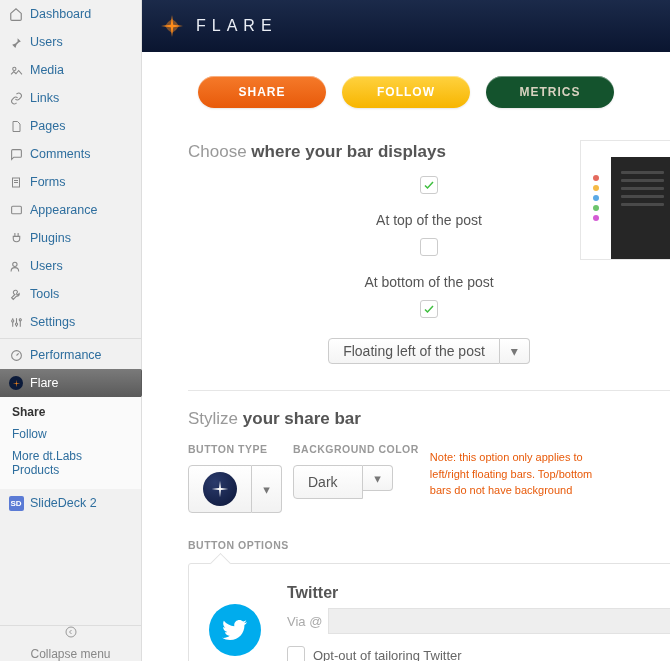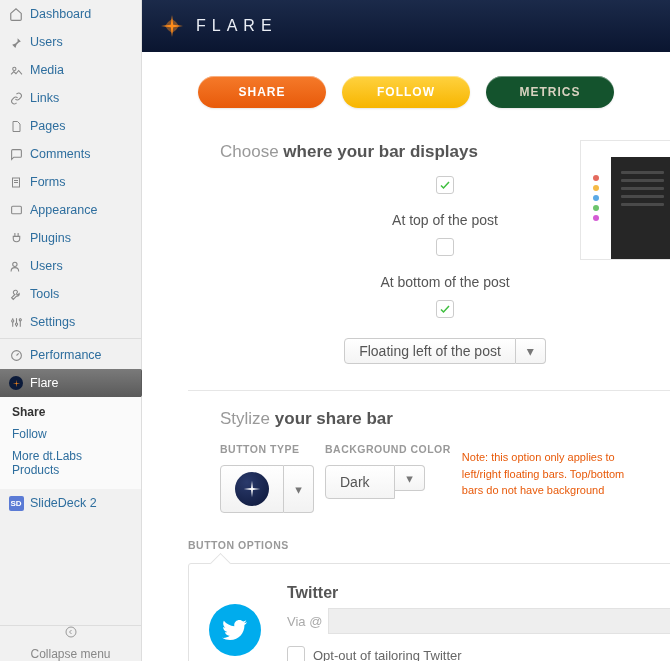--- a/index.html
+++ b/index.html
@@ -25,21 +25,21 @@
 .header { height: 52px; background: linear-gradient(180deg,#1b2a4a 0%,#0a1530 100%); display: flex; align-items: center; padding: 0 18px; gap: 12px; }
 .logo-star { width: 24px; height: 24px; }
 .logo-text { color: #eaeef5; letter-spacing: 6px; font-size: 16px; font-weight: 300; }
 
 .tabs { display:flex; gap: 16px; justify-content: center; padding: 24px 0 16px 0; }
 .tab { width: 128px; height: 32px; border-radius: 16px; display:flex; align-items:center; justify-content:center; font-size: 12px; font-weight: 700; letter-spacing: 1px; color:#fff; cursor:pointer; box-shadow: inset 0 1px 0 rgba(255,255,255,.4), 0 1px 2px rgba(0,0,0,.1); }
 .tab.share { background: linear-gradient(#f57a2a,#e85a0a); }
 .tab.follow { background: linear-gradient(#ffd23f,#f7b500); color:#fff; }
 .tab.metrics { background: #14532d; color:#d8d2c0; cursor: default; }
 
-.section { padding: 18px 0 0 46px; margin-left: 32px; }
+.section { padding: 18px 0 0 46px; }
 .section-title { font-size: 17px; color:#555; margin-bottom: 14px; font-weight: 400; }
 .section-title .lead { color:#999; font-weight:400; }
 .section-title strong { color:#555; font-weight:700; }
 
 .chk-row { display:flex; align-items:center; gap: 18px; margin-bottom: 10px; font-size:14px; color:#555;flex-direction:column; }
 .chk { width:18px; height:18px; border:1px solid #ccc; border-radius:3px; display:inline-flex; align-items:center; justify-content:center; background:#fff; cursor:pointer; }
 .chk.checked { color:#3fbf3f; }
 
 .select-combo { display:flex; margin-top:2px; }
 .select-main, .select-caret { border:1px solid #ccc; background:linear-gradient(#fff,#f4f4f4); height:26px; display:flex; align-items:center; }

